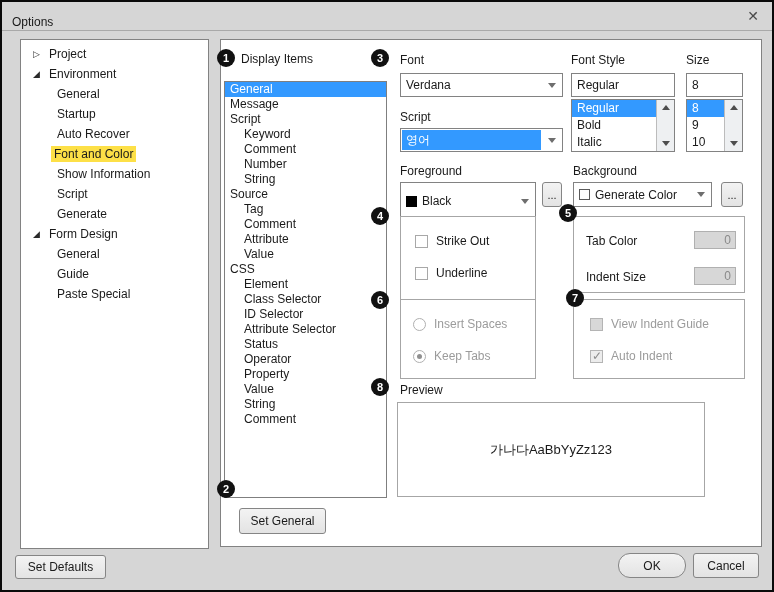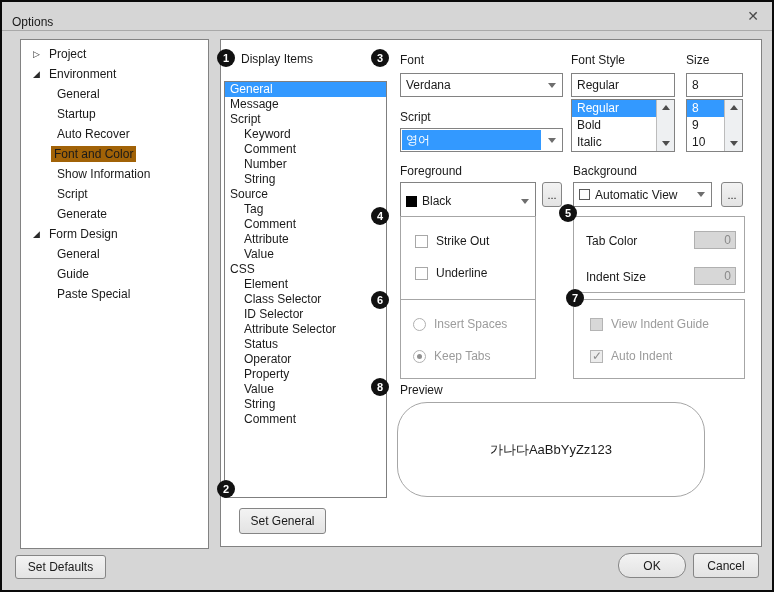--- a/index.html
+++ b/index.html
@@ -13,21 +13,21 @@
   .panel{position:absolute;background:#fff;border:1px solid #828282;}
   #treePanel{left:18px;top:37px;width:187px;height:508px;}
   #rightPanel{left:218px;top:37px;width:540px;height:506px;}
   
   .tree{padding-top:4px;}
   .tree-row{height:20px;display:flex;align-items:center;white-space:nowrap;}
   .tree-glyph{width:13px;margin-left:9px;font-size:9px;color:#2a2a2a;flex:none;text-align:center;}
   .tree-row.lvl0 .tree-label{margin-left:3px;}
   .tree-row.lvl1 .tree-label{margin-left:33px;}
   .tree-label{padding:1px 3px;}
-  .tree-row.lvl1 .tree-label.sel{background:#a16207;margin-left:30px;}
+  .tree-row.lvl1 .tree-label.sel{background:#fde047;margin-left:30px;}
   
   .dlist{position:absolute;left:3px;top:41px;width:163px;height:417px;border:1px solid #7f7f7f;
     background:#fff;overflow:hidden;box-sizing:border-box;}
   .dl-row{height:15px;line-height:15px;padding-left:5px;white-space:nowrap;}
   .dl-row.lvl1{padding-left:19px;}
   .dl-row.sel{background:#3399ff;color:#fff;}
   .flabel{position:absolute;white-space:nowrap;}
   .tbox{position:absolute;border:1px solid #828282;background:#fff;box-sizing:border-box;
     line-height:22px;padding-left:5px;white-space:nowrap;}
   .combo{position:absolute;border:1px solid #828282;background:#fff;box-sizing:border-box;
@@ -219,21 +219,21 @@
       <span class="txt">Black</span>
       <span class="arr">
           <span class="tri-down"></span>
         </span>
     </div>
     <div class="pbtn" style="left:321px;top:142px;width:20px;height:25px;font-size:11px;">...</div>
 
     <span class="flabel" style="left:352px;top:124px;">Background</span>
     <div class="combo" style="left:352px;top:142px;width:139px;height:25px;">
       <span class="swatch white"></span>
-      <span class="txt">Automatic View</span>
+      <span class="txt">Generate Color</span>
       <span class="arr">
           <span class="tri-down"></span>
         </span>
     </div>
     <div class="pbtn" style="left:500px;top:142px;width:22px;height:25px;font-size:11px;">...</div>
 
     <div class="group" style="left:179px;top:176px;width:136px;height:92px;padding-left:48px;">
       <div class="ckrow" style="left:14px;top:17px;">
         <span class="ckbox"></span>
         <span>Strike Out</span>
@@ -267,21 +267,21 @@
         <span class="ckbox disfill"></span>
         <span>View Indent Guide</span>
       </div>
       <div class="ckrow dis" style="left:16px;top:49px;">
         <span class="ckbox dischk"></span>
         <span>Auto Indent</span>
       </div>
     </div>
 
     <span class="flabel" style="left:179px;top:343px;">Preview</span>
-    <div class="preview-box" style="left:176px;top:362px;width:308px;height:95px;border-radius:30px;">
+    <div class="preview-box" style="left:176px;top:362px;width:308px;height:95px;">
       <span>가나다AaBbYyZz123</span>
     </div>
   </div>
 
   <div class="pbtn" style="left:13px;top:553px;width:91px;height:24px;">Set Defaults</div>
   <div class="pbtn" style="left:616px;top:551px;width:68px;height:25px;border-radius:12px;">OK</div>
   <div class="pbtn" style="left:691px;top:551px;width:66px;height:25px;">Cancel</div>
 
   <div class="badge" style="left:215px;top:47px;">1</div>
   <div class="badge" style="left:215px;top:478px;">2</div>

